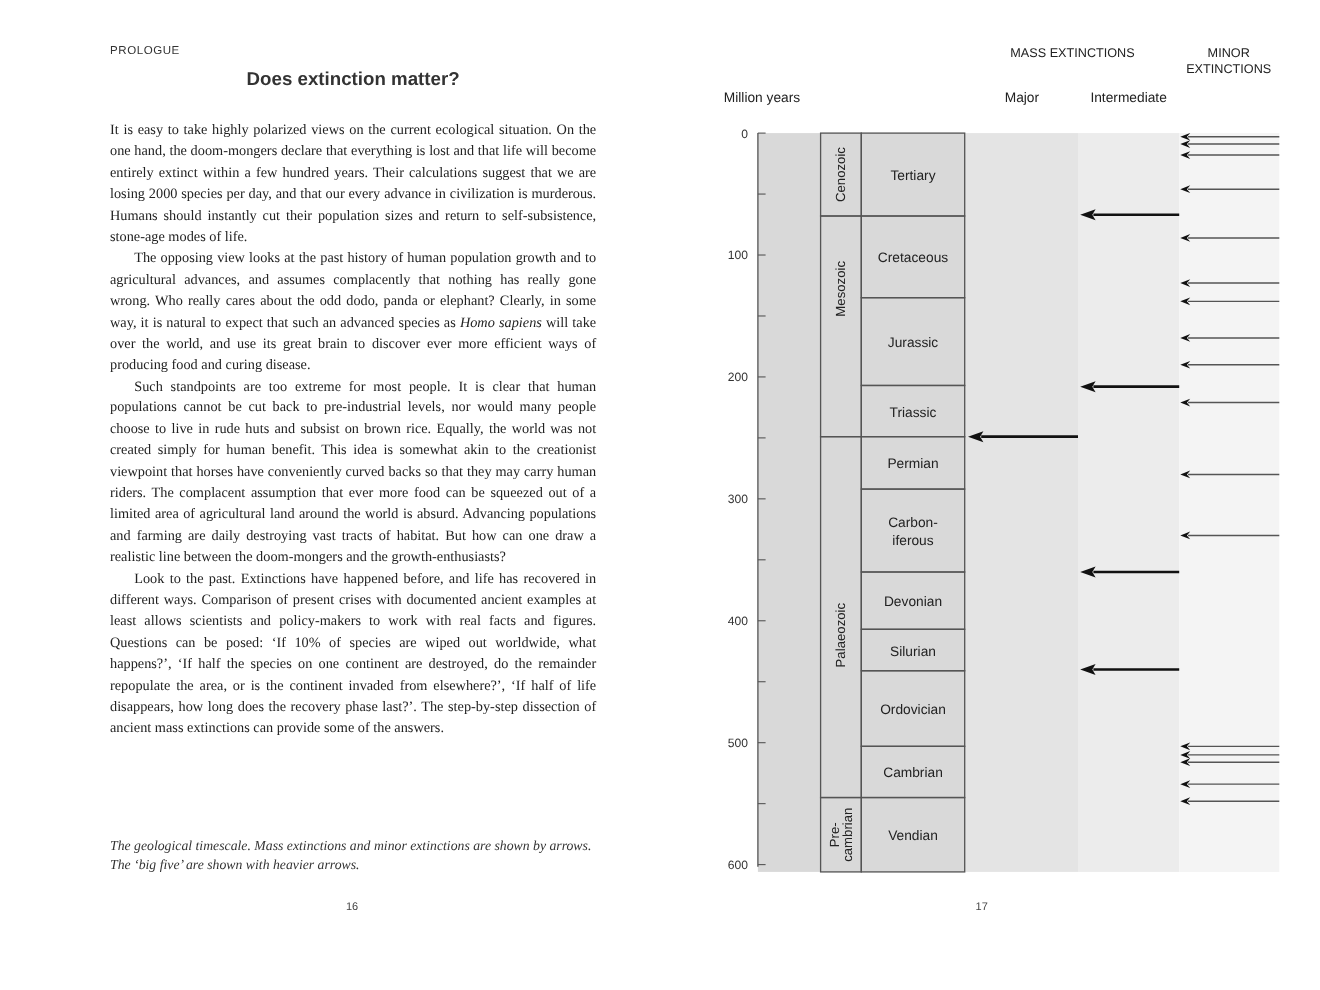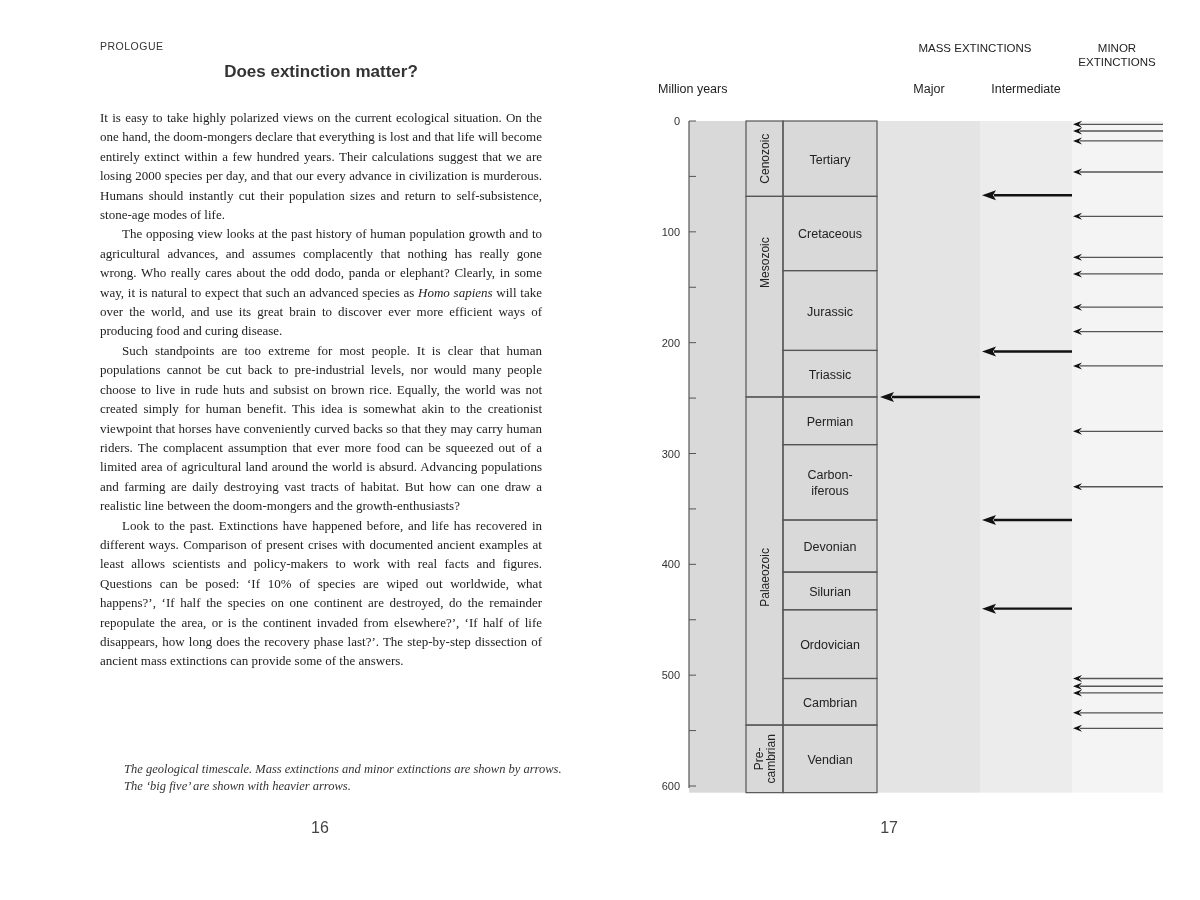--- a/index.html
+++ b/index.html
@@ -6,22 +6,22 @@
   body { width: 1200px; height: 900px; background: #ffffff; position: relative; overflow: hidden; color: #222; }
   .running-head { position: absolute; top: 40px; left: 100px; width: 442px; text-align: left;
     font-family: "Liberation Sans", sans-serif; font-size: 10.5px; letter-spacing: 0.5px; color: #333; }
   .section-title { position: absolute; top: 62px; left: 100px; width: 442px; text-align: center;
     font-family: "Liberation Sans", sans-serif; font-weight: bold; font-size: 17px; color: #333; }
   .body-text { position: absolute; top: 108px; left: 100px; width: 442px;
     font-family: "Liberation Serif", serif; font-size: 13px; line-height: 19.4px; text-align: justify; color: #222; }
   .body-text p { margin: 0; text-indent: 0; }
   .body-text p + p { text-indent: 22px; }
   .caption { position: absolute; top: 761px; left: 100px; width: 442px;
-    font-family: "Liberation Serif", serif; font-style: italic; font-size: 12.5px; line-height: 17px; color: #333; margin-left: 24px; }
-  .folio { position: absolute; top: 819px; font-family: "Liberation Sans", sans-serif; font-size: 16px; color: #444; }
+    font-family: "Liberation Serif", serif; font-style: italic; font-size: 12.5px; line-height: 17px; color: #333; }
+  .folio { position: absolute; top: 819px; font-family: "Liberation Sans", sans-serif; font-size: 10px; color: #444; }
   .folio-left { left: 300px; width: 40px; text-align: center; }
   .folio-right { left: 858px; width: 40px; text-align: right; }
   svg#chart { position: absolute; left: 0; top: 0; }
   .chart-label { font-family: "Liberation Sans", sans-serif; fill: #222; }
 </style>
 </head>
 <body>
 
 <div class="running-head">PROLOGUE</div>
 <div class="section-title">Does extinction matter?</div>

